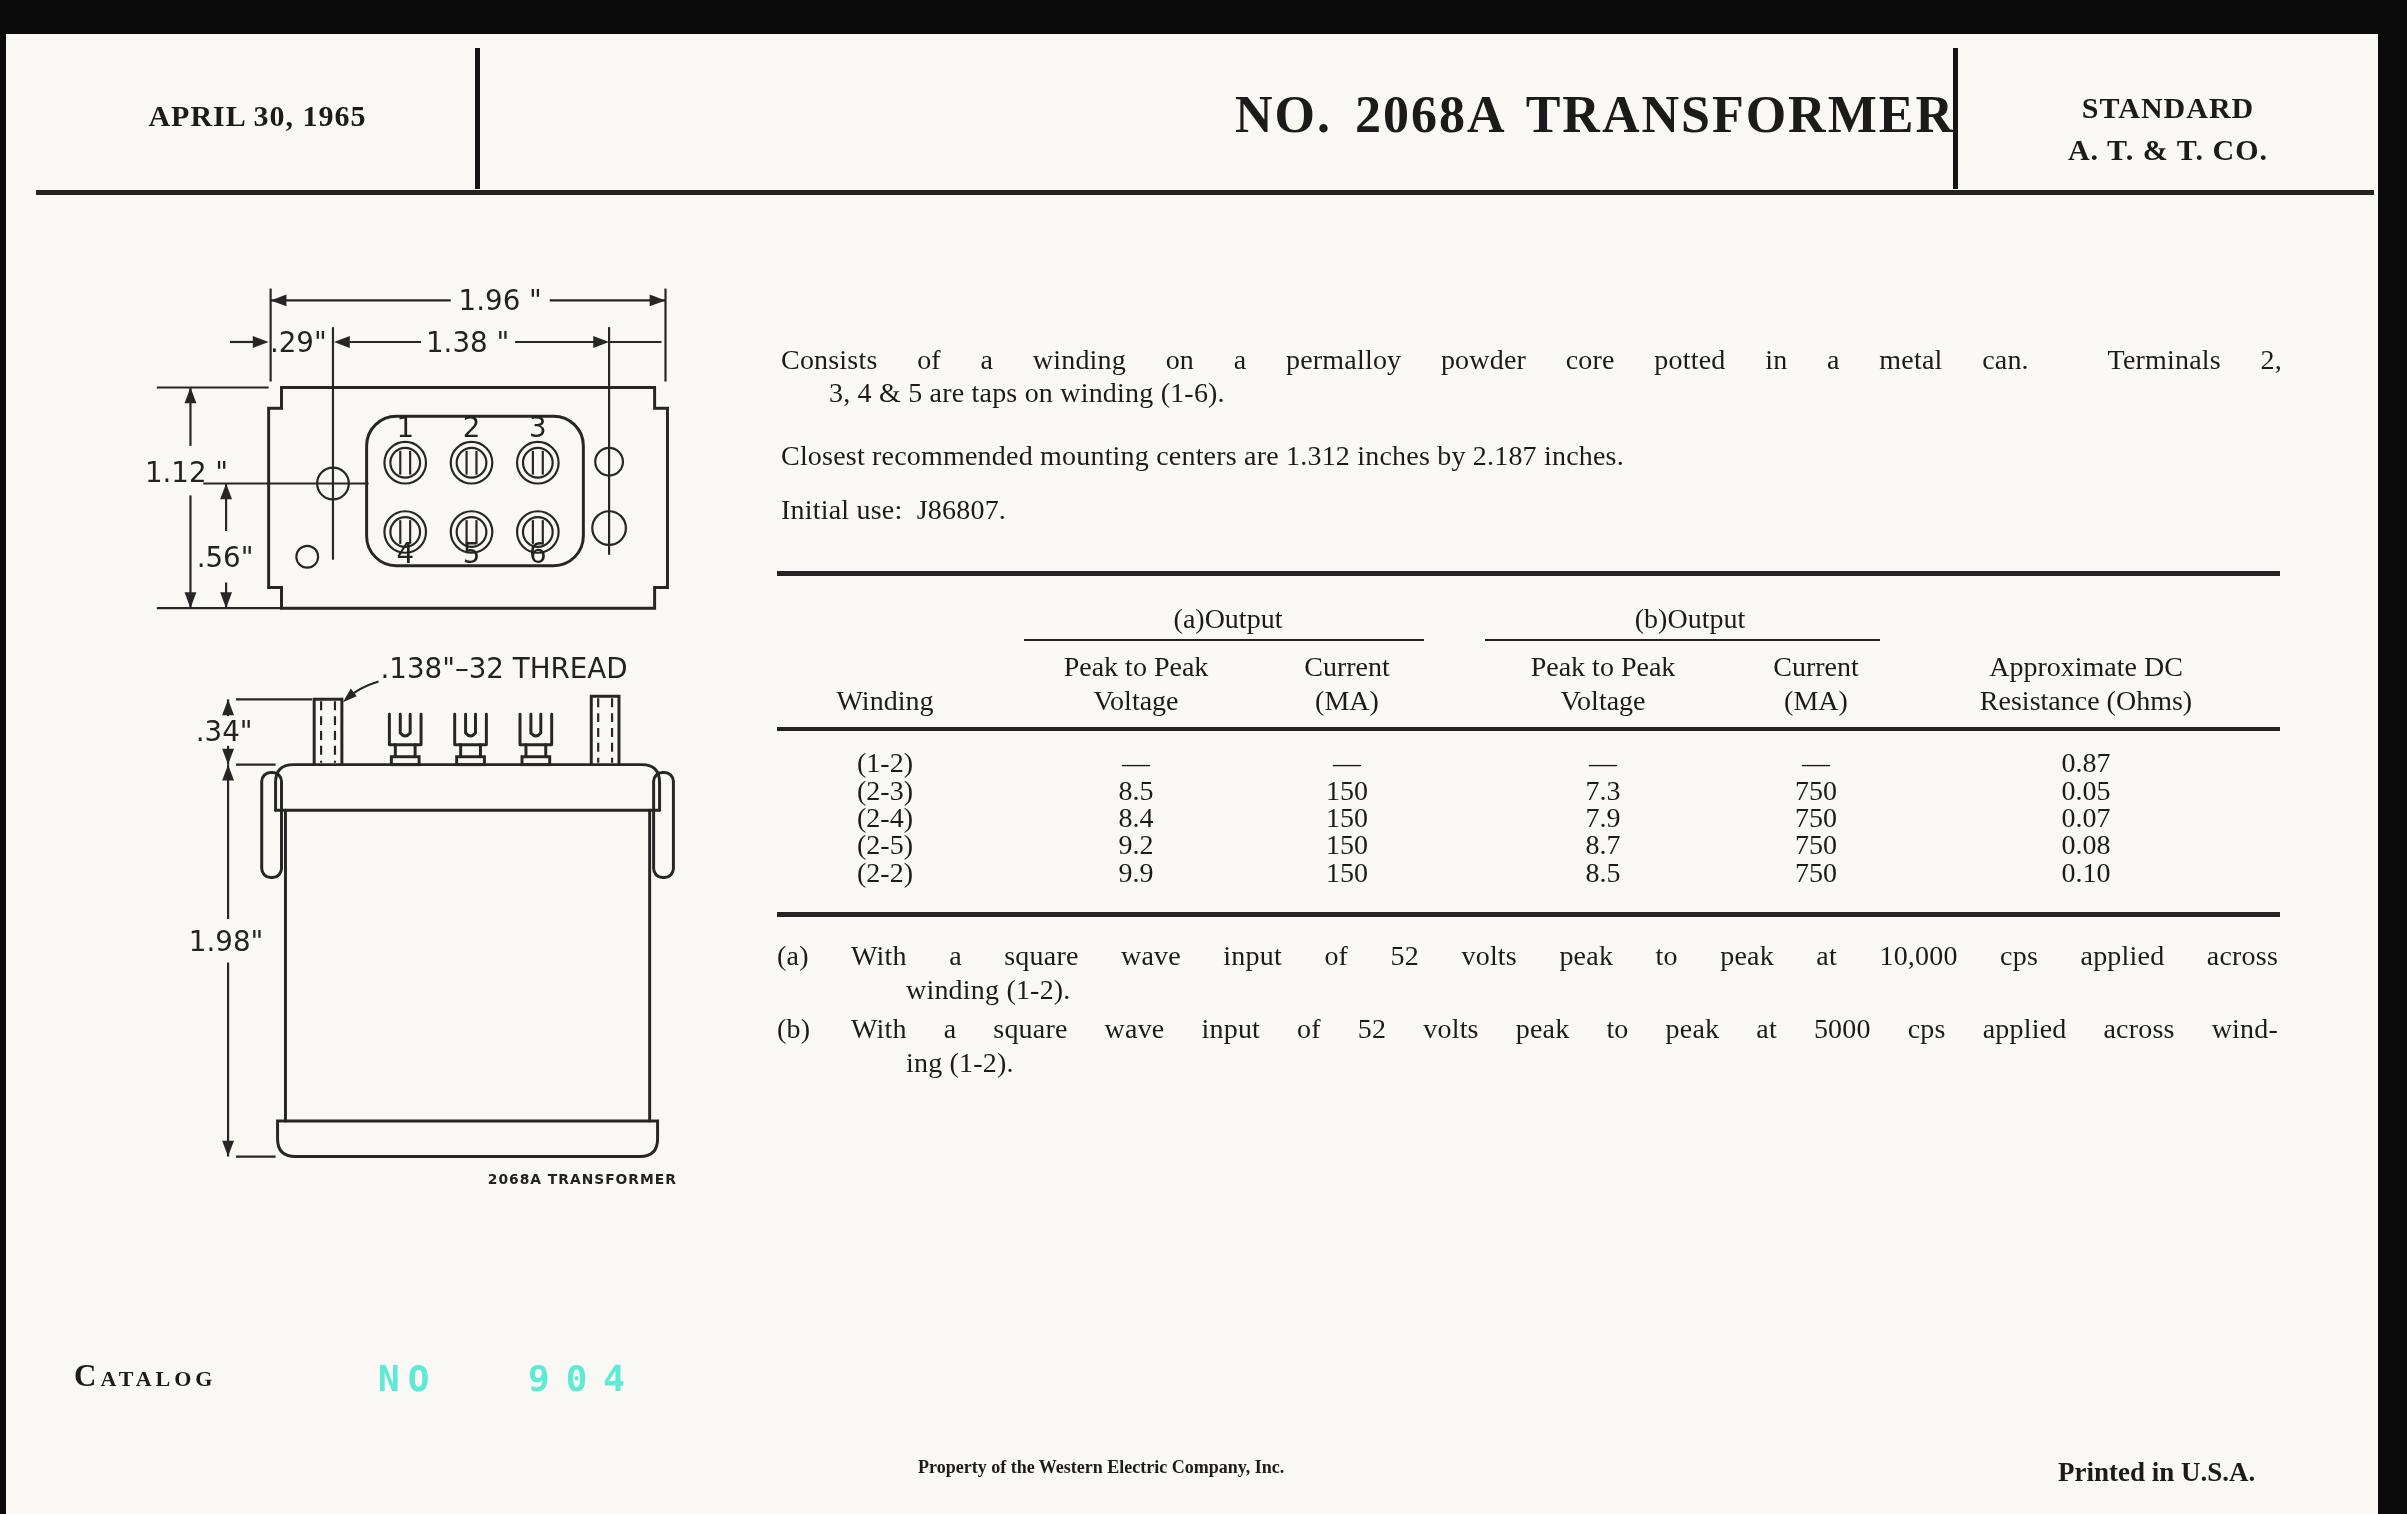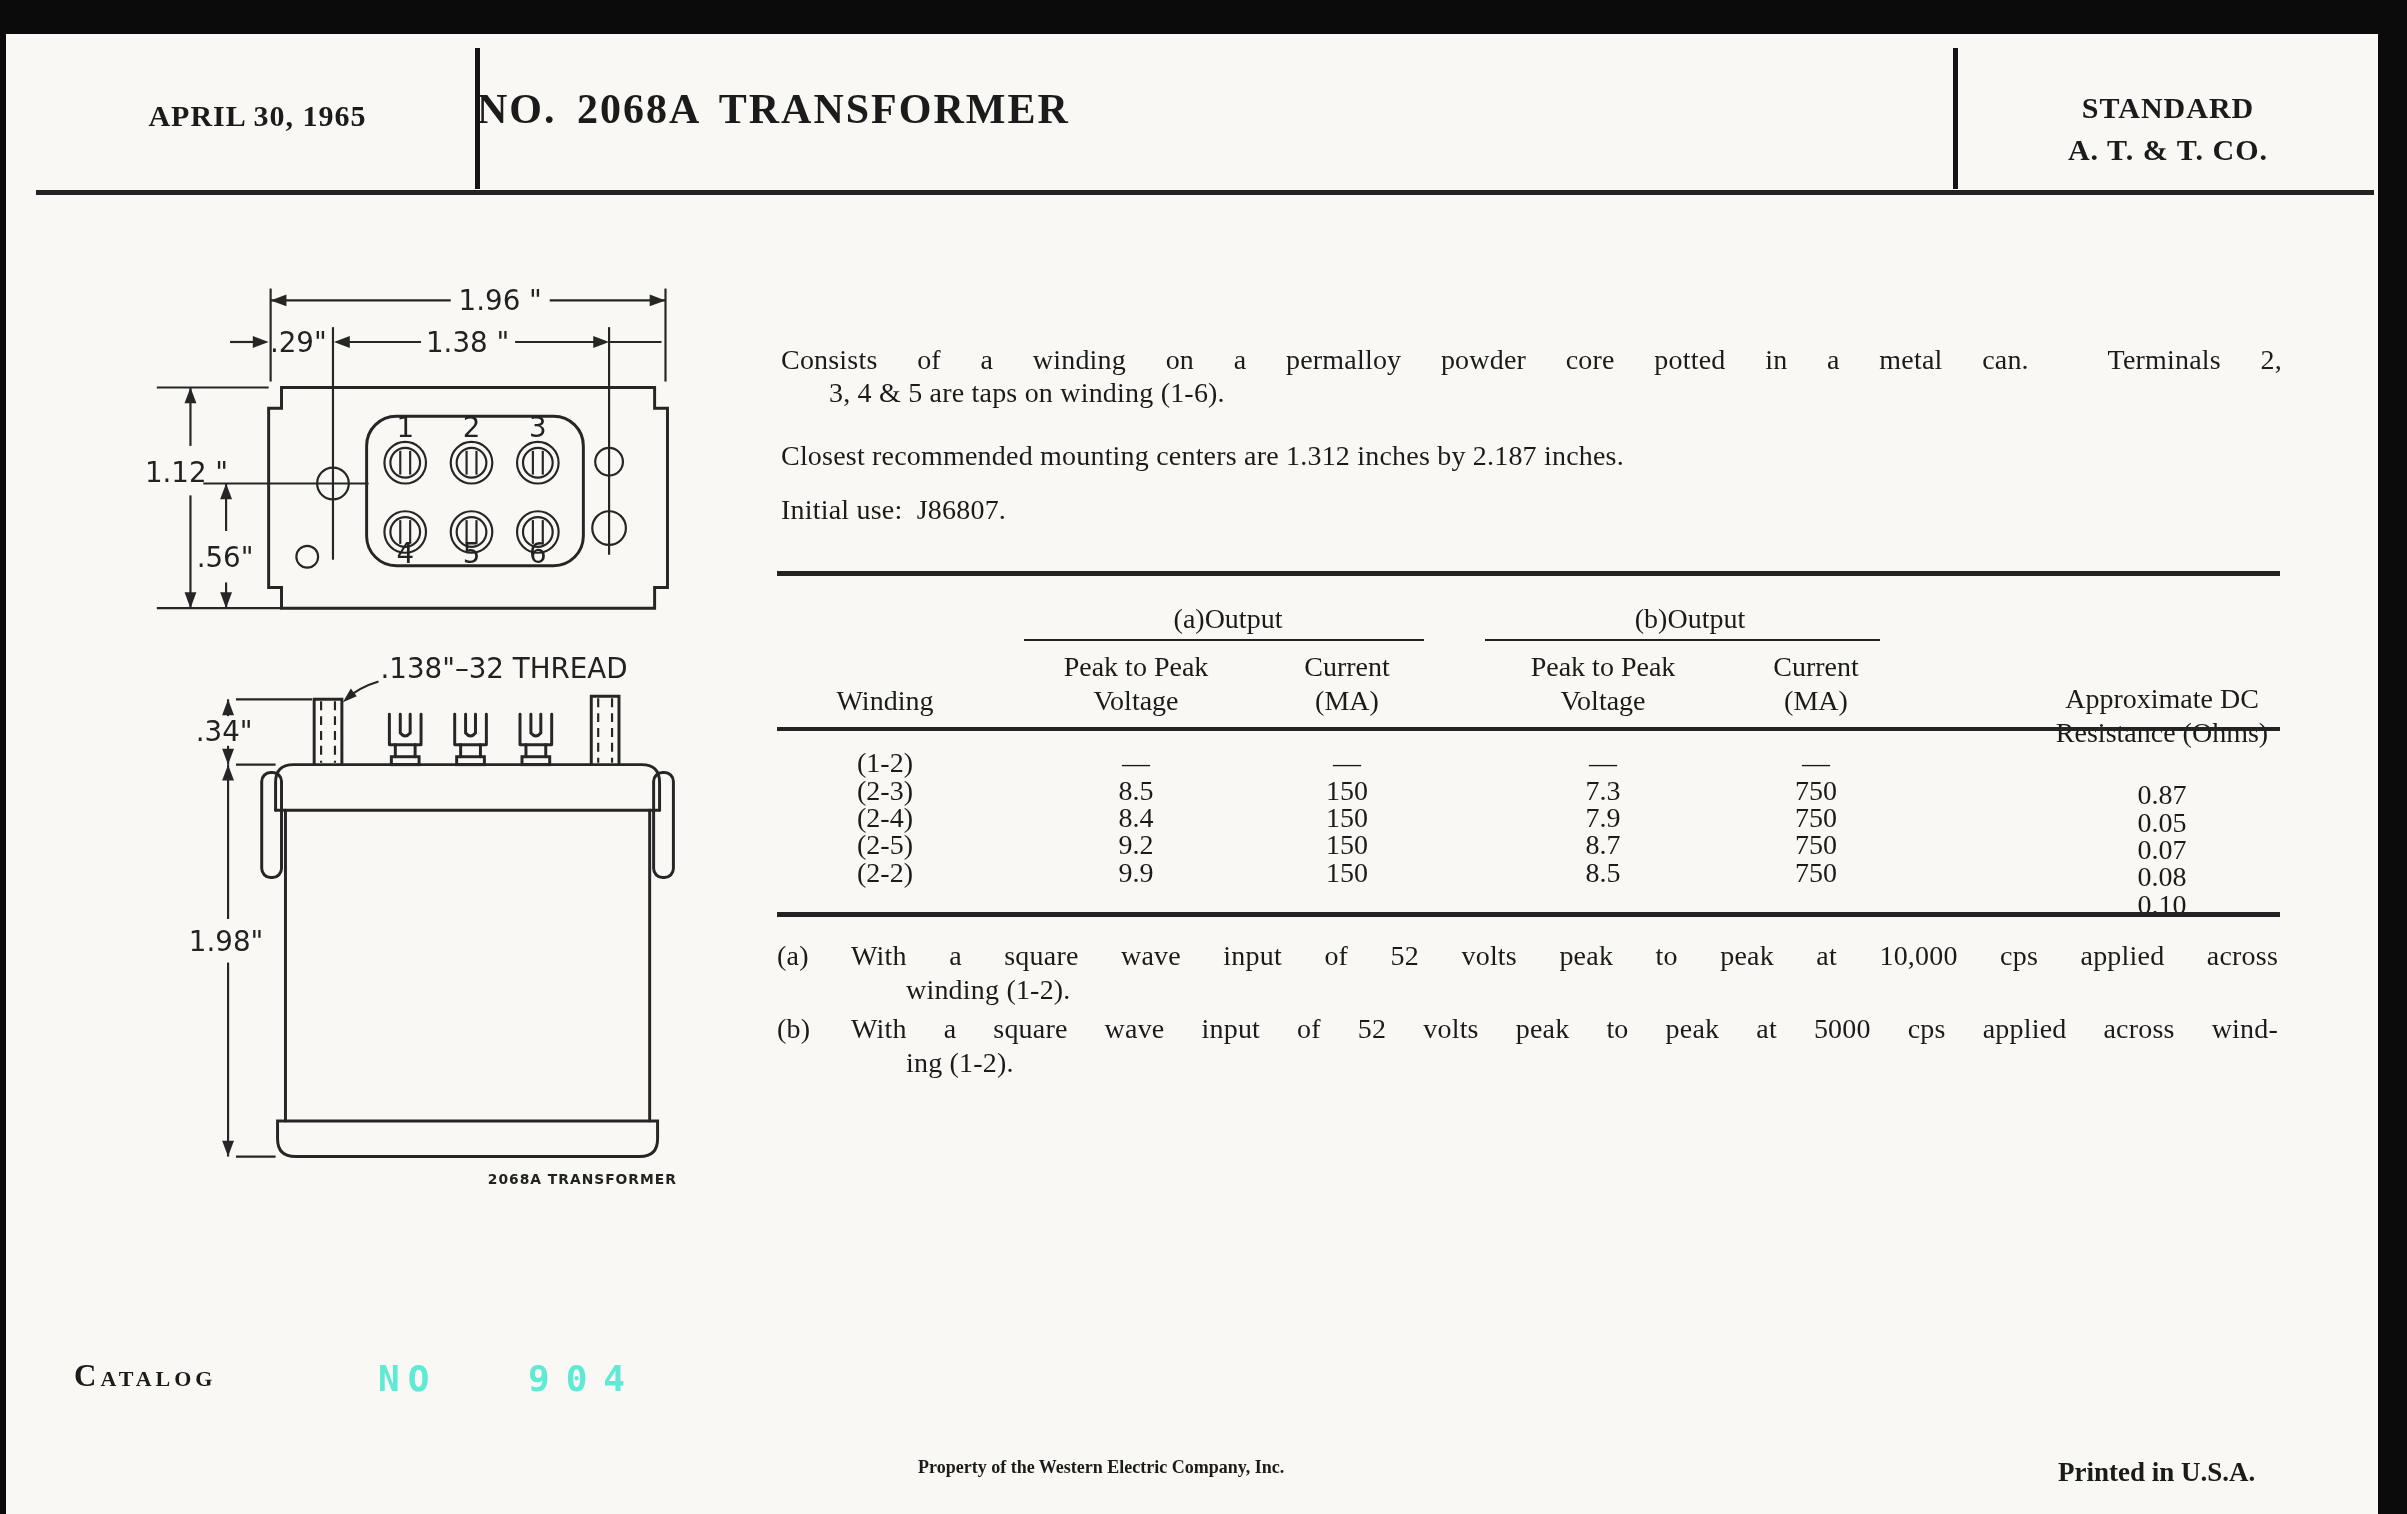--- a/index.html
+++ b/index.html
@@ -3,34 +3,34 @@
 <meta charset="utf-8">
 <style>
   html,body{margin:0;padding:0;background:#000;}
   .page{position:relative;width:2408px;height:1515px;background:#0b0b0b;overflow:hidden;
         font-family:"Liberation Serif","DejaVu Serif",serif;color:#1b1b1b;}
   .paper{position:absolute;left:6px;top:34px;width:2372px;height:1481px;background:#f9f8f4;}
   .abs{position:absolute;}
 
   
   .hdr-date{left:119px;top:99px;width:277px;font-size:30px;font-weight:bold;letter-spacing:1px;text-align:center;}
-  .hdr-title{left:477px;top:85px;width:1478px;font-size:42px;font-weight:bold;letter-spacing:2px;word-spacing:8px;text-align:left;}
+  .hdr-title{left:477px;top:85px;width:1478px;font-size:52px;font-weight:bold;letter-spacing:2px;word-spacing:8px;text-align:right;}
   .hdr-org{left:1965px;top:87px;width:406px;font-size:30px;font-weight:bold;text-align:center;line-height:42px;letter-spacing:1px;}
   .vdiv{width:5px;height:141px;top:48px;background:#151515;}
   .hdr-rule{left:36px;top:190px;width:2338px;height:5px;background:#232323;}
 
   
   .body-text{font-size:28px;letter-spacing:0.2px;line-height:34px;}
   .just{text-align:justify;text-align-last:justify;}
 
   
   .tbl{left:777px;top:571px;width:1503px;height:346px;font-size:28px;}
   .rule{position:absolute;background:#242424;}
   .cc{position:absolute;transform:translateX(-50%);white-space:nowrap;text-align:center;}
-  .c1{left:108px;} .c2{left:359px;} .c3{left:570px;} .c4{left:826px;} .c5{left:1039px;} .c6{left:1385px;margin-top:32px;}
+  .c1{left:108px;} .c2{left:359px;} .c3{left:570px;} .c4{left:826px;} .c5{left:1039px;} .c6{left:1309px;}
   .trow{position:absolute;width:100%;height:28px;}
 
   
   .fn{left:777px;width:1503px;font-size:28px;}
   .fn-label{position:absolute;left:0;top:0;}
   .fn-l1{margin-left:74px;width:1427px;text-align:justify;text-align-last:justify;}
   .fn-l2{margin-left:129px;}
 
   
   .catalog-label{left:74px;top:1358px;font-size:31px;font-weight:bold;font-variant:small-caps;letter-spacing:4px;}

